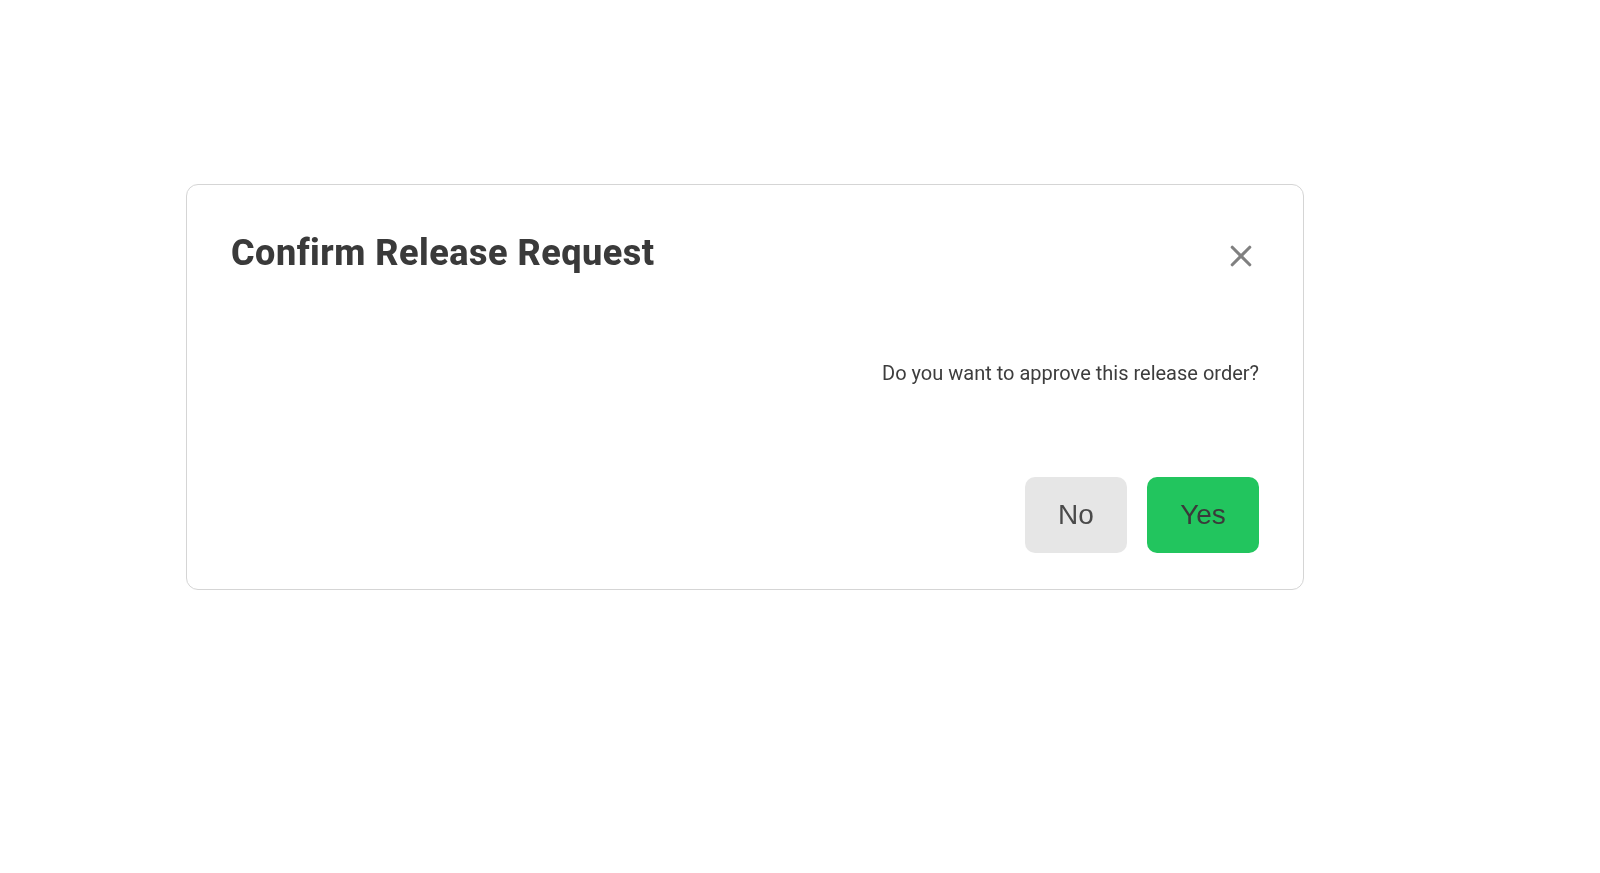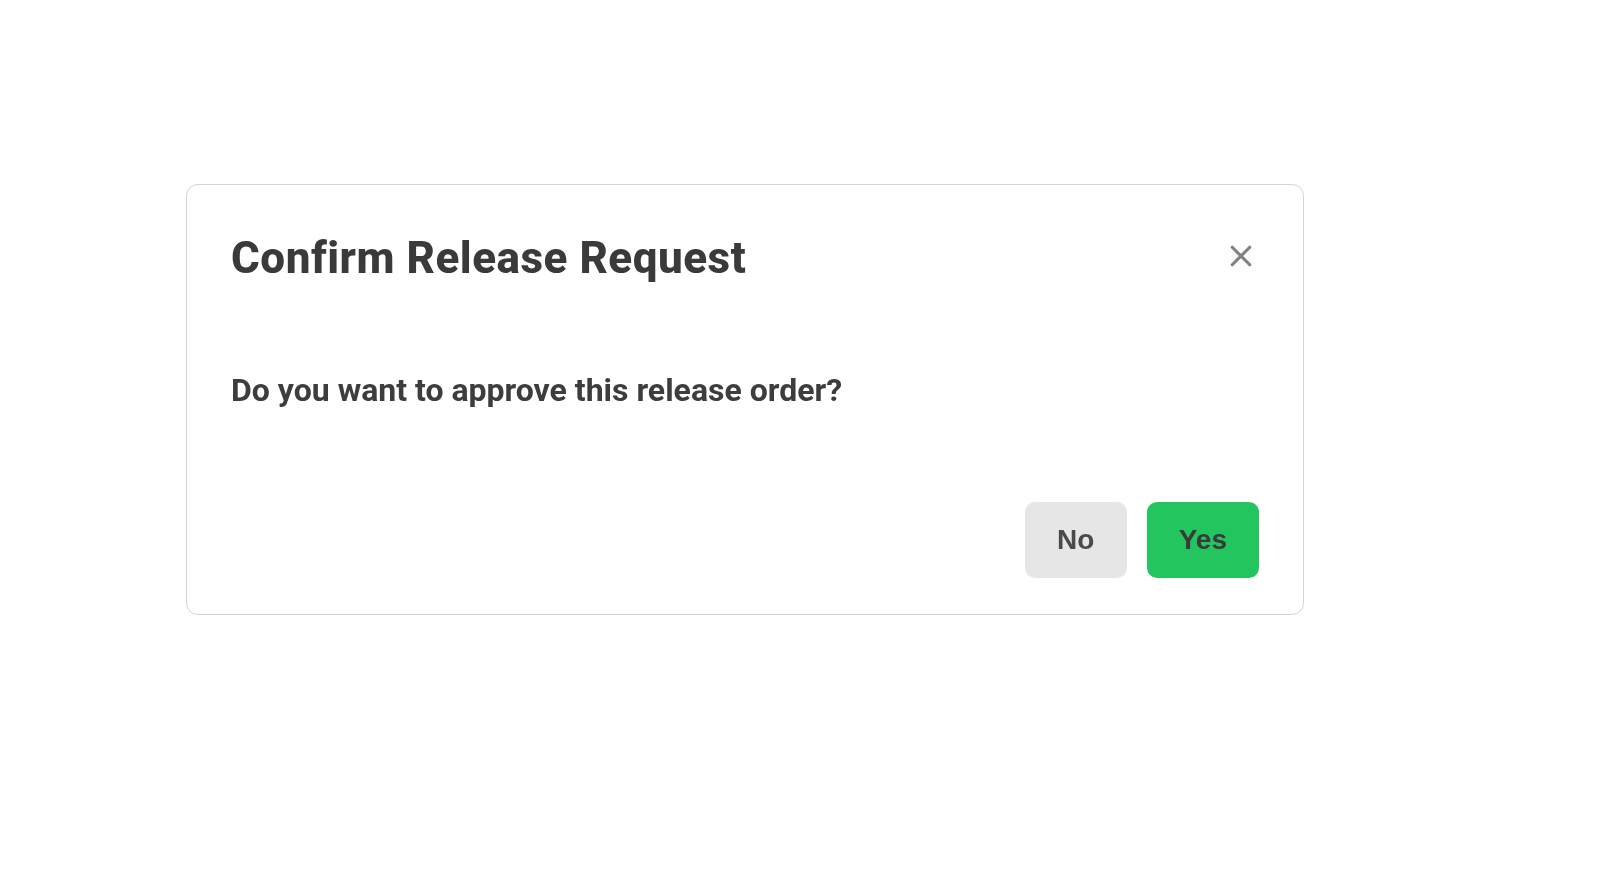--- a/index.html
+++ b/index.html
@@ -28,21 +28,21 @@
     }
 
     .dialog-header {
       display: flex;
       justify-content: space-between;
       align-items: flex-start;
       margin-bottom: 84px;
     }
 
     .dialog-title {
-      font-size: 44px;
+      font-size: 36px;
       font-weight: 800;
       color: #3a3a3a;
       letter-spacing: 0.5px;
       line-height: 1.15;
     }
 
     .close-button {
       width: 36px;
       height: 36px;
       background: transparent;
@@ -58,37 +58,38 @@
     .close-button svg {
       width: 30px;
       height: 30px;
     }
 
     .dialog-body {
       margin-bottom: 90px;
     }
 
     .dialog-message {
-      font-size: 32px;
-      font-weight: 700;
+      font-size: 20px;
+      font-weight: 400;
       color: #3d3d3d;
       line-height: 1.4;
+      text-align: right;
     }
 
     .dialog-footer {
       display: flex;
       justify-content: flex-end;
       gap: 20px;
     }
 
     .btn {
       border: none;
       border-radius: 10px;
       font-size: 28px;
-      font-weight: 700;
+      font-weight: 400;
       padding: 24px 32px;
       cursor: pointer;
       line-height: 1;
     }
 
     .btn-no {
       background: #e6e6e6;
       color: #4a4a4a;
       min-width: 102px;
     }

